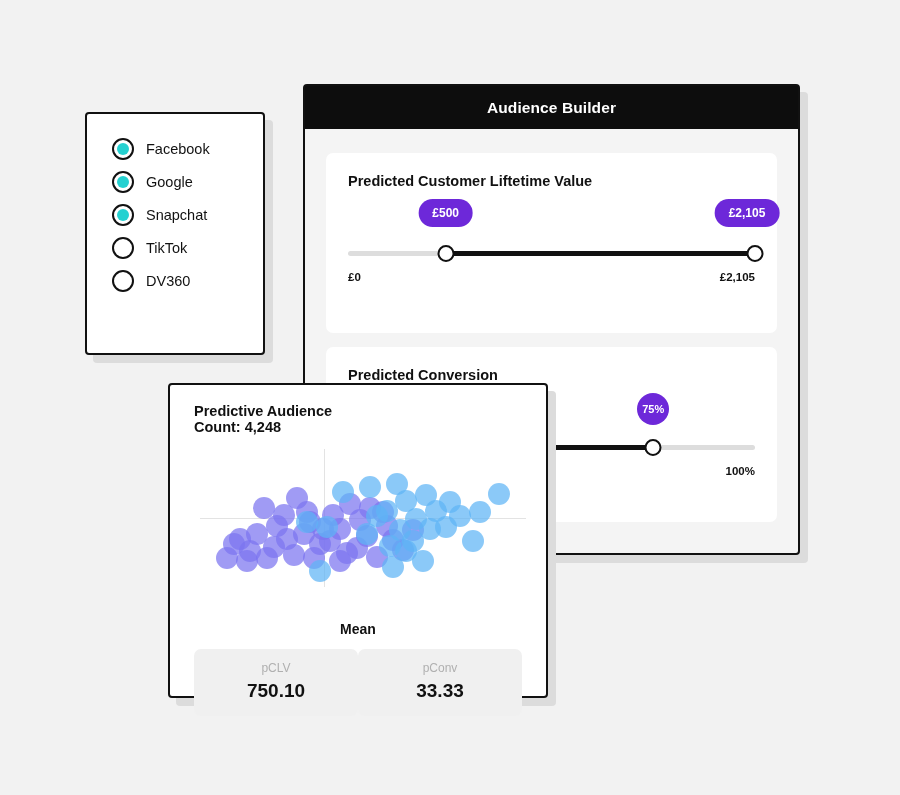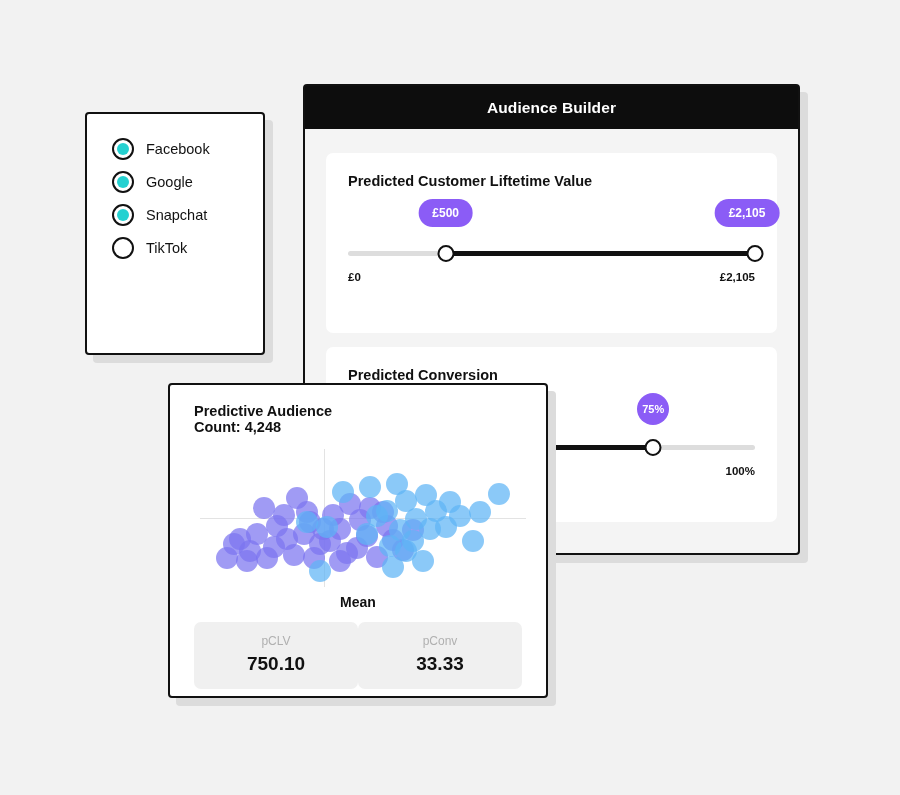--- a/index.html
+++ b/index.html
@@ -116,21 +116,21 @@
   
   .slider-wrap {
     position: relative;
     height: 106px;
     margin-top: 8px;
   }
   .pill {
     position: absolute;
     top: 0;
     transform: translateX(-50%);
-    background: #8b5cf6;
+    background: #6d28d9;
     color: #ffffff;
     font-size: 12px;
     font-weight: bold;
     border-radius: 999px;
     padding: 7px 14px;
     white-space: nowrap;
   }
   .pill.round {
     border-radius: 50%;
     width: 32px;
@@ -226,21 +226,21 @@
     position: absolute;
     border-radius: 50%;
     transform: translate(-50%, -50%);
   }
 
   .mean-title {
     text-align: center;
     font-size: 14px;
     font-weight: bold;
     color: #111111;
-    margin-top: 5px;
+    margin-top: 32px;
   }
   .stat-row {
     display: flex;
     margin-top: 12px;
   }
   .stat-box {
     flex: 1;
     background: #f0f0f0;
     border-radius: 7px;
     padding: 12px 0 14px 0;
@@ -313,20 +313,24 @@
         </div>
         <div class="radio-row">
           <div class="radio-outer">
             <div class="radio-dot" style="background: rgb(37, 209, 209);"></div>
           </div>
           <div class="radio-label">Snapchat</div>
         </div>
         <div class="radio-row">
           <div class="radio-outer"></div>
           <div class="radio-label">TikTok</div>
+        </div>
+        <div class="radio-row">
+          <div class="radio-outer"></div>
+          <div class="radio-label">DV360</div>
         </div>
       </div>
   </div>
 
   <div class="card" id="predictive-audience-card">
     <div class="pa-inner">
       <div class="pa-head">
         <div class="pa-title">Predictive Audience</div>
         <div class="pa-count">Count: 4,248</div>
       </div>

